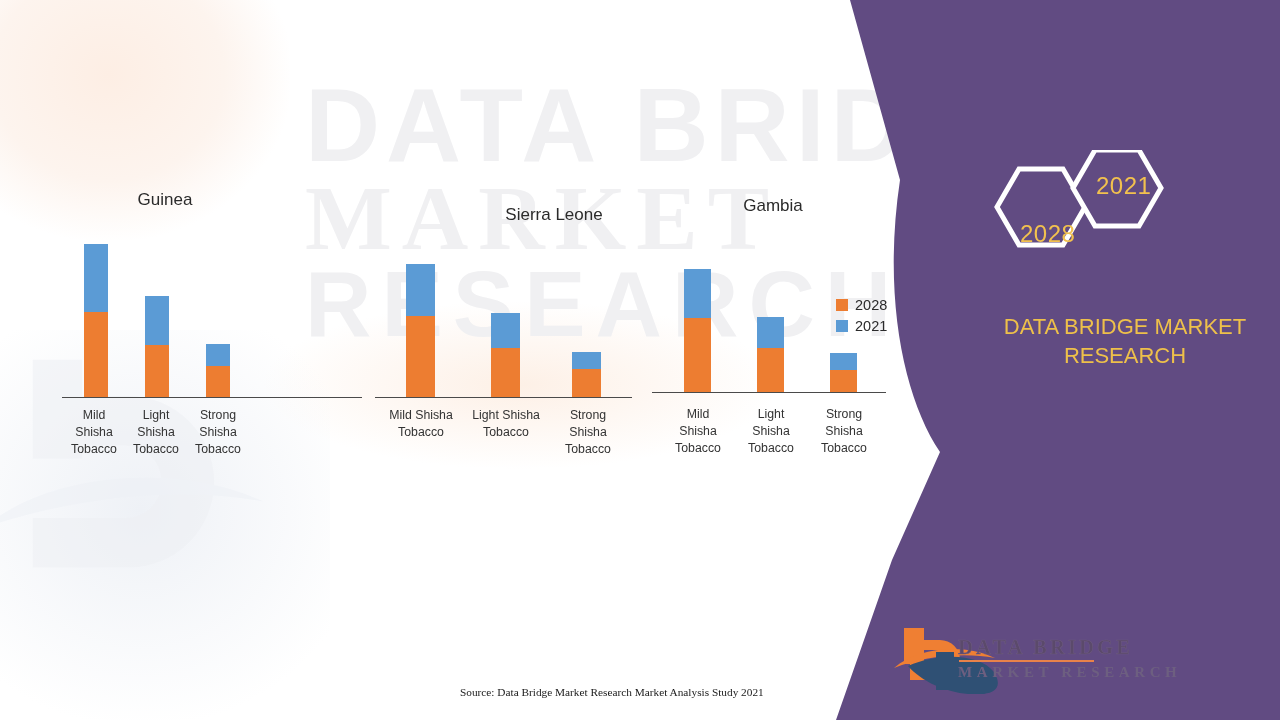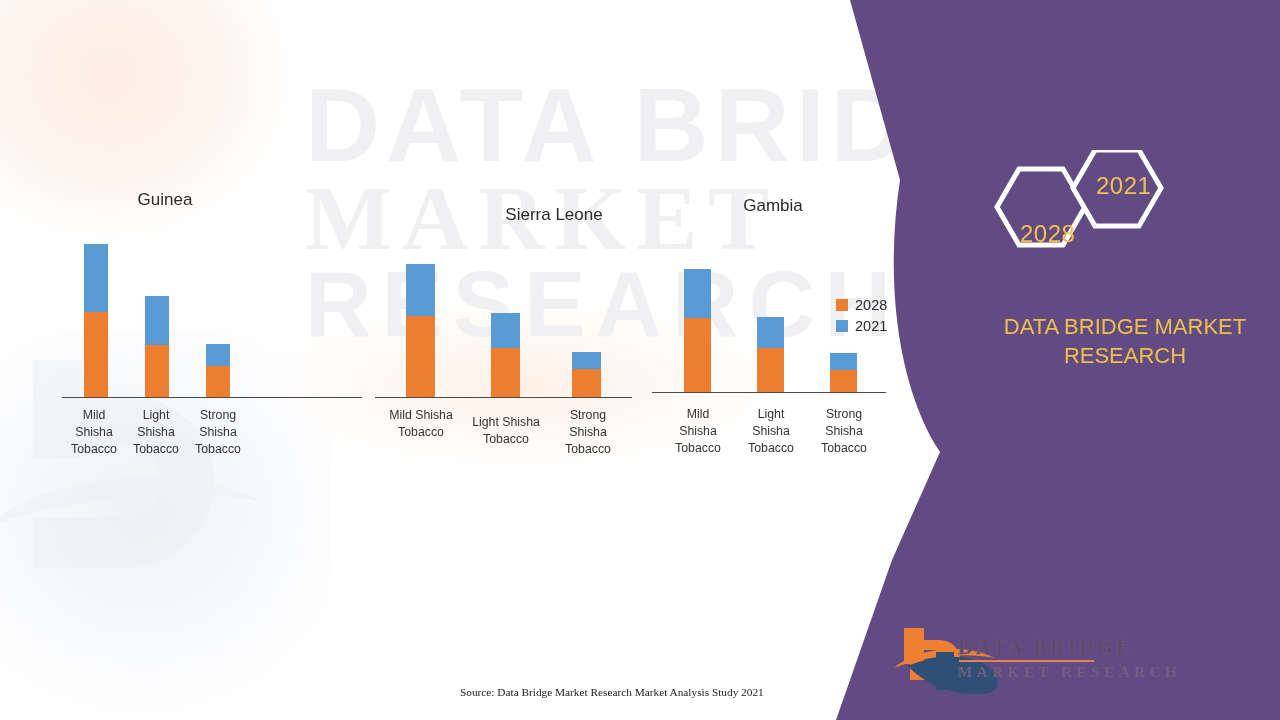--- a/index.html
+++ b/index.html
@@ -184,21 +184,21 @@
           <div class="seg seg-2028" style="top: 35px; height: 49px; background: rgb(237, 125, 49);"></div>
         </div>
         <div class="bar" style="left: 572px; width: 29px; top: 352px; height: 45px;">
           <div class="seg seg-2021" style="top: 0px; height: 17px; background: rgb(91, 155, 213);"></div>
           <div class="seg seg-2028" style="top: 17px; height: 28px; background: rgb(237, 125, 49);"></div>
         </div>
         <div class="cat-label" style="left: 376px; top: 407px; width: 90px;">
           <div>Mild Shisha</div>
           <div>Tobacco</div>
         </div>
-        <div class="cat-label" style="left: 461px; top: 407px; width: 90px; margin-top: 7px;">
+        <div class="cat-label" style="left: 461px; top: 407px; width: 90px;">
           <div>Light Shisha</div>
           <div>Tobacco</div>
         </div>
         <div class="cat-label" style="left: 552px; top: 407px; width: 72px;">
           <div>Strong</div>
           <div>Shisha</div>
           <div>Tobacco</div>
         </div>
       </div>
       <div class="chart-group" style="left: 0px; top: 0px; width: 1280px; height: 720px;">

